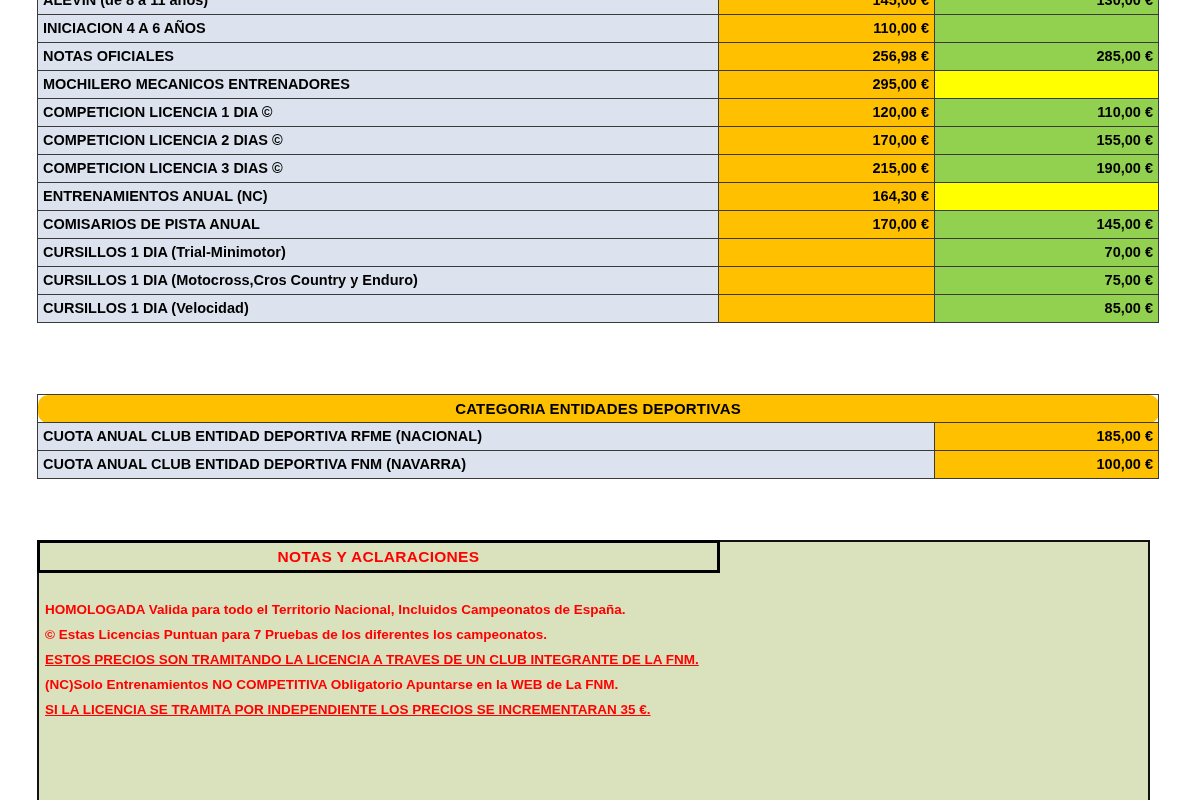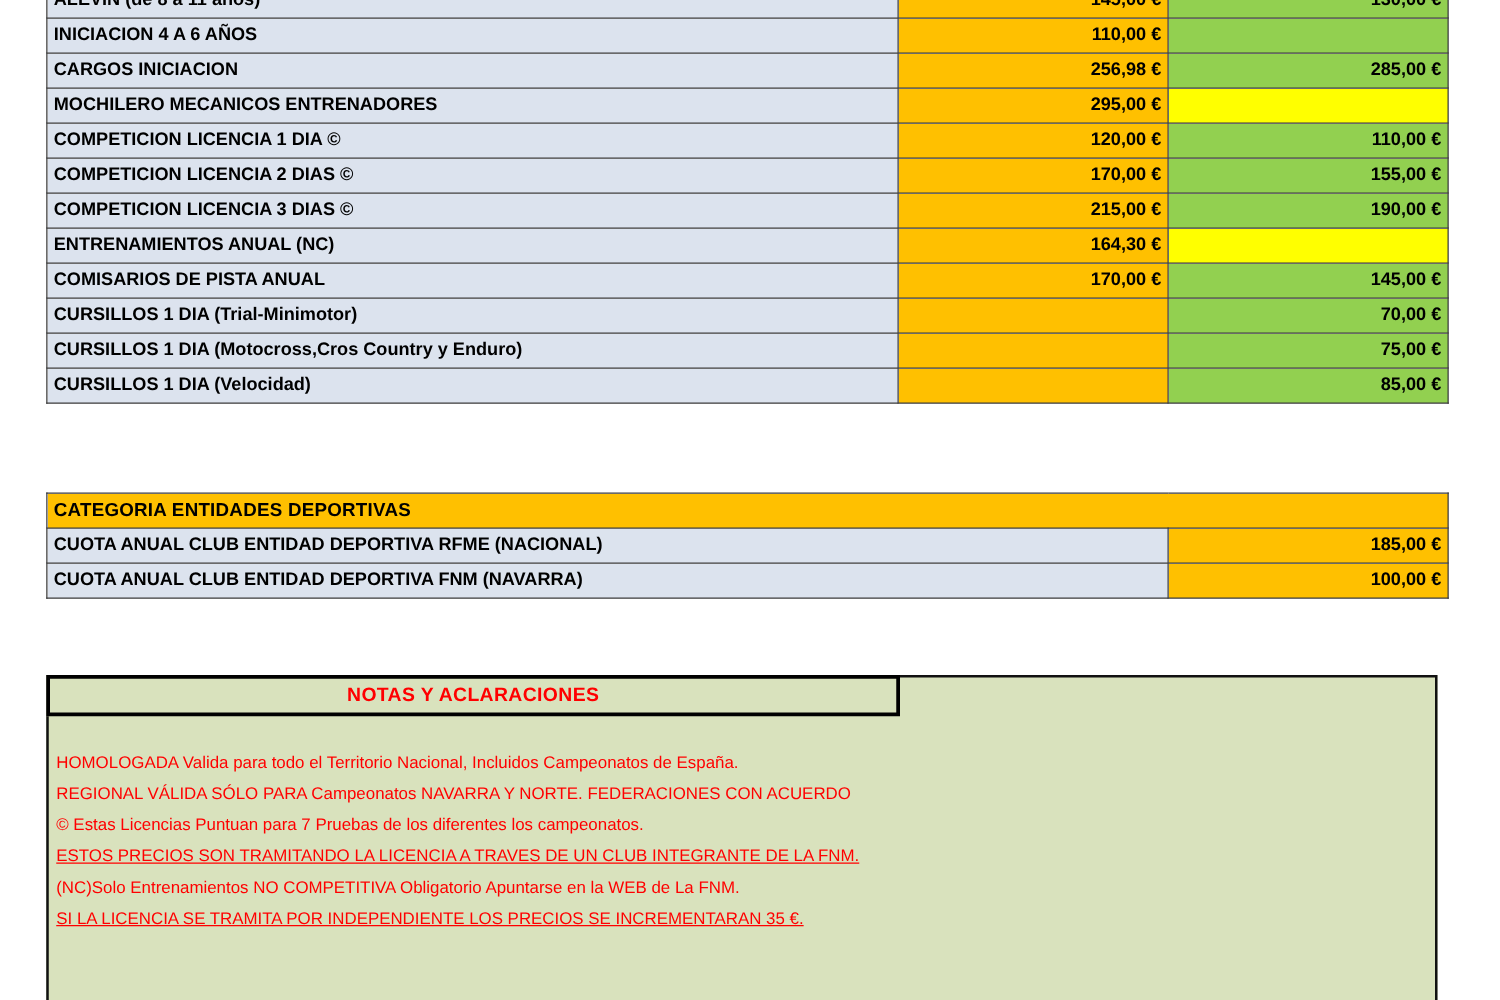--- a/index.html
+++ b/index.html
@@ -52,24 +52,25 @@
   
   #table-entidades {
     left: 37px;
     top: 394px;
     width: 1121px;
   }
   #table-entidades .col-label  { width: 897px; }
   #table-entidades .col-price  { width: 224px; }
   #table-entidades .header-cell {
     background: #ffc000;
-    text-align: left;
+    text-align: center;
     font-size: 15px;
     font-weight: bold;
     letter-spacing: .2px;
+    border-radius: 10px;
   }
 
   
   #notes-panel {
     position: absolute;
     left: 37px;
     top: 540px;
     width: 1113px;
     height: 262px;
     background: #d9e2bd;
@@ -96,21 +97,21 @@
     letter-spacing: .3px;
   }
   #notes-lines {
     position: absolute;
     left: 6px;
     top: 55px;
     right: 6px;
   }
   .note-line {
     color: #ff0000;
-    font-weight: normal;
+    font-weight: bold;
     font-size: 13.5px;
     line-height: 25px;
     white-space: nowrap;
   }
   .note-line.underline { text-decoration: underline; }
 </style>
 </head>
 <body>
 
 <table class="sheet" id="table-licencias">
@@ -124,21 +125,21 @@
         <td class="c-label">ALEVIN (de 8 a 11 años)</td>
         <td class="c-orange">145,00 €</td>
         <td class="c-green">130,00 €</td>
       </tr>
       <tr>
         <td class="c-label">INICIACION 4 A 6 AÑOS</td>
         <td class="c-orange">110,00 €</td>
         <td class="c-green"></td>
       </tr>
       <tr>
-        <td class="c-label">CARGOS INICIACION</td>
+        <td class="c-label">NOTAS OFICIALES</td>
         <td class="c-orange">256,98 €</td>
         <td class="c-green">285,00 €</td>
       </tr>
       <tr>
         <td class="c-label">MOCHILERO MECANICOS ENTRENADORES</td>
         <td class="c-orange">295,00 €</td>
         <td class="c-yellow"></td>
       </tr>
       <tr>
         <td class="c-label">COMPETICION LICENCIA 1 DIA ©</td>
@@ -202,19 +203,18 @@
       </tr>
     </tbody>
 </table>
 
 <div id="notes-panel">
   <div id="notes-title-box">
     <span class="title-text">NOTAS Y ACLARACIONES</span>
   </div>
   <div id="notes-lines">
       <div class="note-line">HOMOLOGADA Valida para todo el Territorio Nacional, Incluidos Campeonatos de España.</div>
-      <div class="note-line">REGIONAL VÁLIDA SÓLO PARA Campeonatos NAVARRA Y NORTE. FEDERACIONES CON ACUERDO</div>
       <div class="note-line">© Estas Licencias  Puntuan para 7 Pruebas de los diferentes los campeonatos.</div>
       <div class="note-line underline">ESTOS PRECIOS SON TRAMITANDO LA LICENCIA A TRAVES DE UN CLUB INTEGRANTE DE LA FNM.</div>
       <div class="note-line">(NC)Solo Entrenamientos NO COMPETITIVA Obligatorio Apuntarse en la WEB de La FNM.</div>
       <div class="note-line underline">SI LA LICENCIA SE TRAMITA POR INDEPENDIENTE LOS PRECIOS SE INCREMENTARAN 35 €.</div>
     </div>
 </div>
 
 </body></html>

